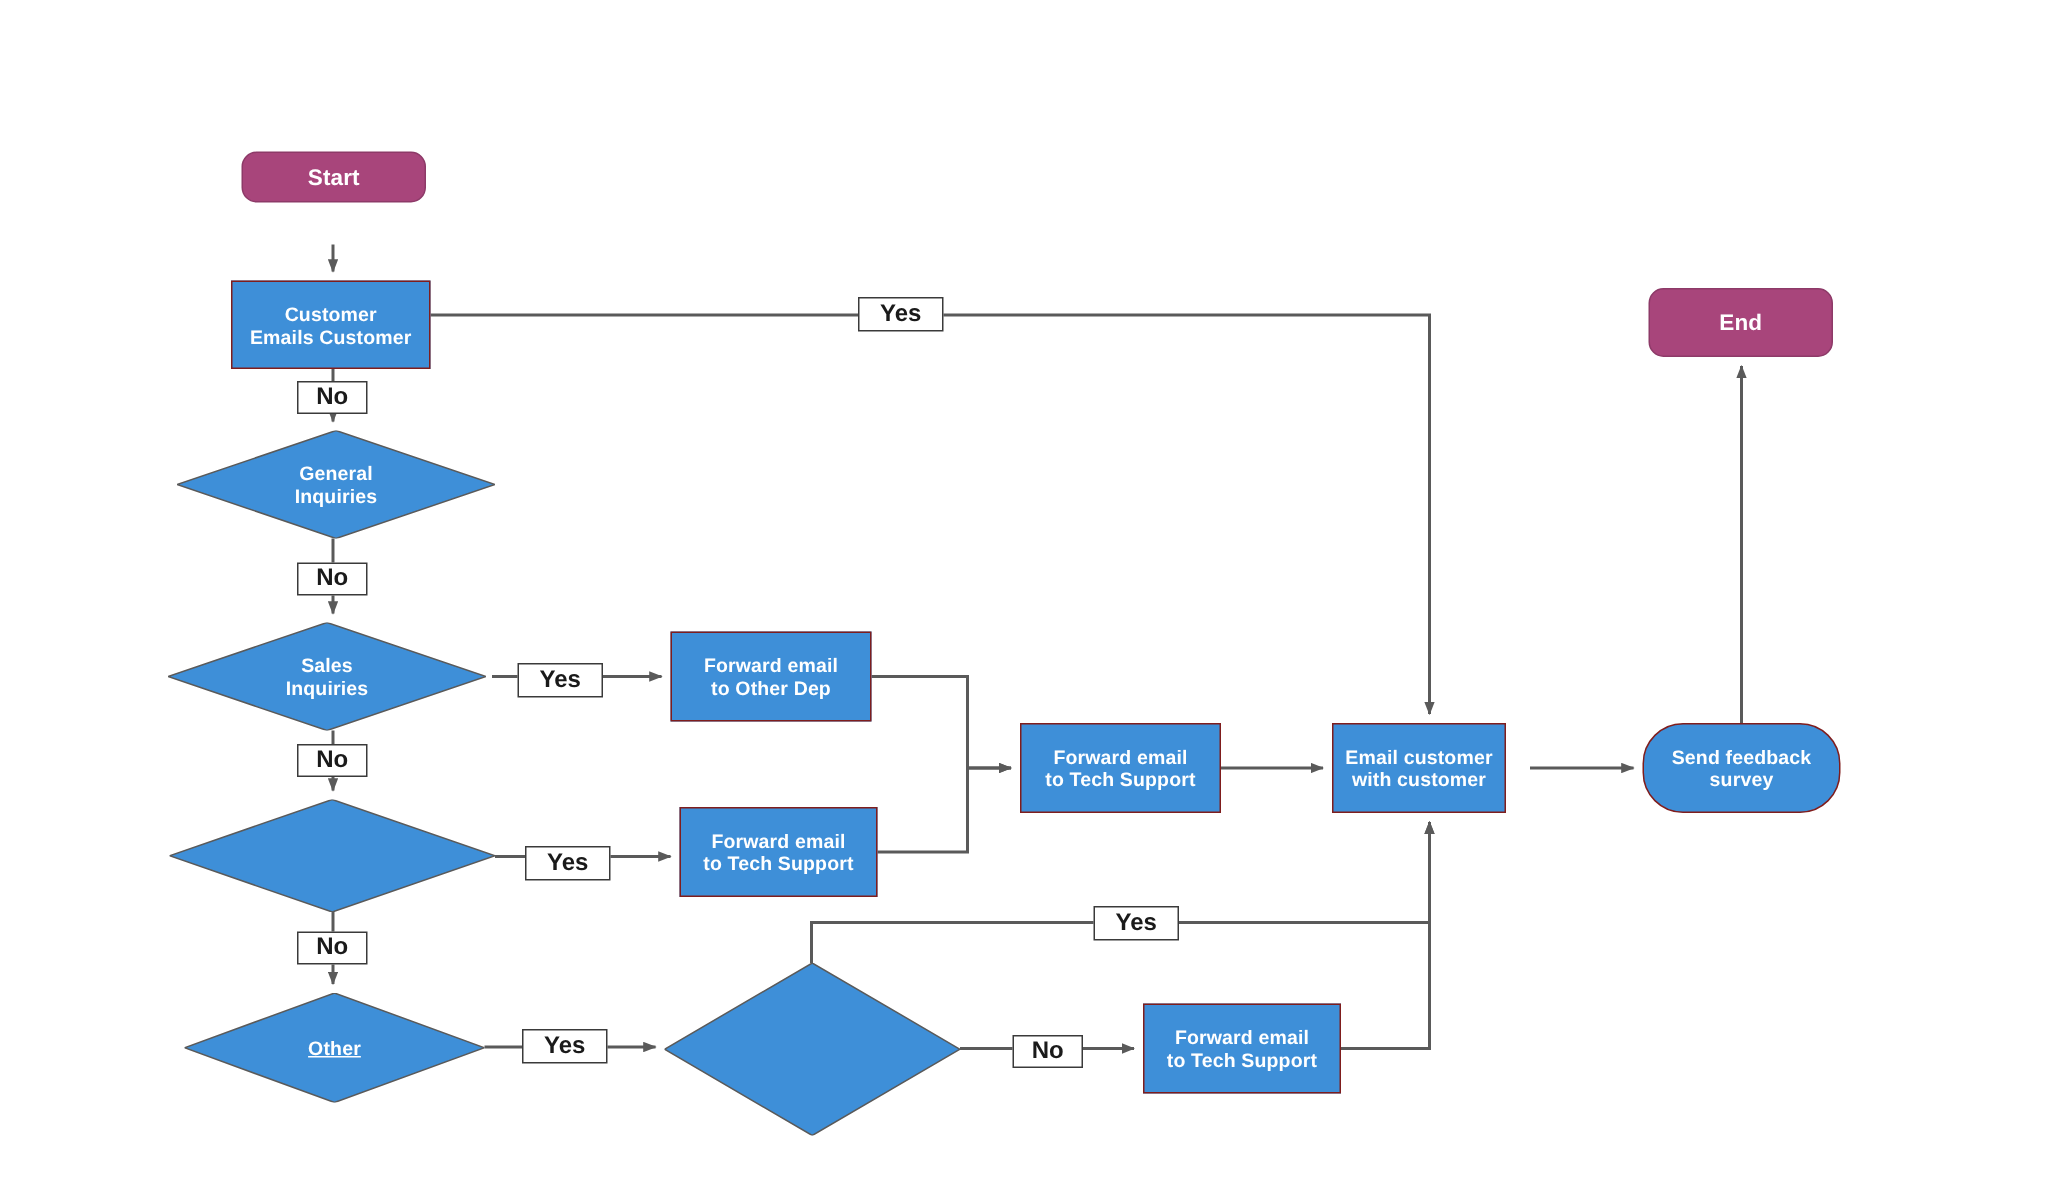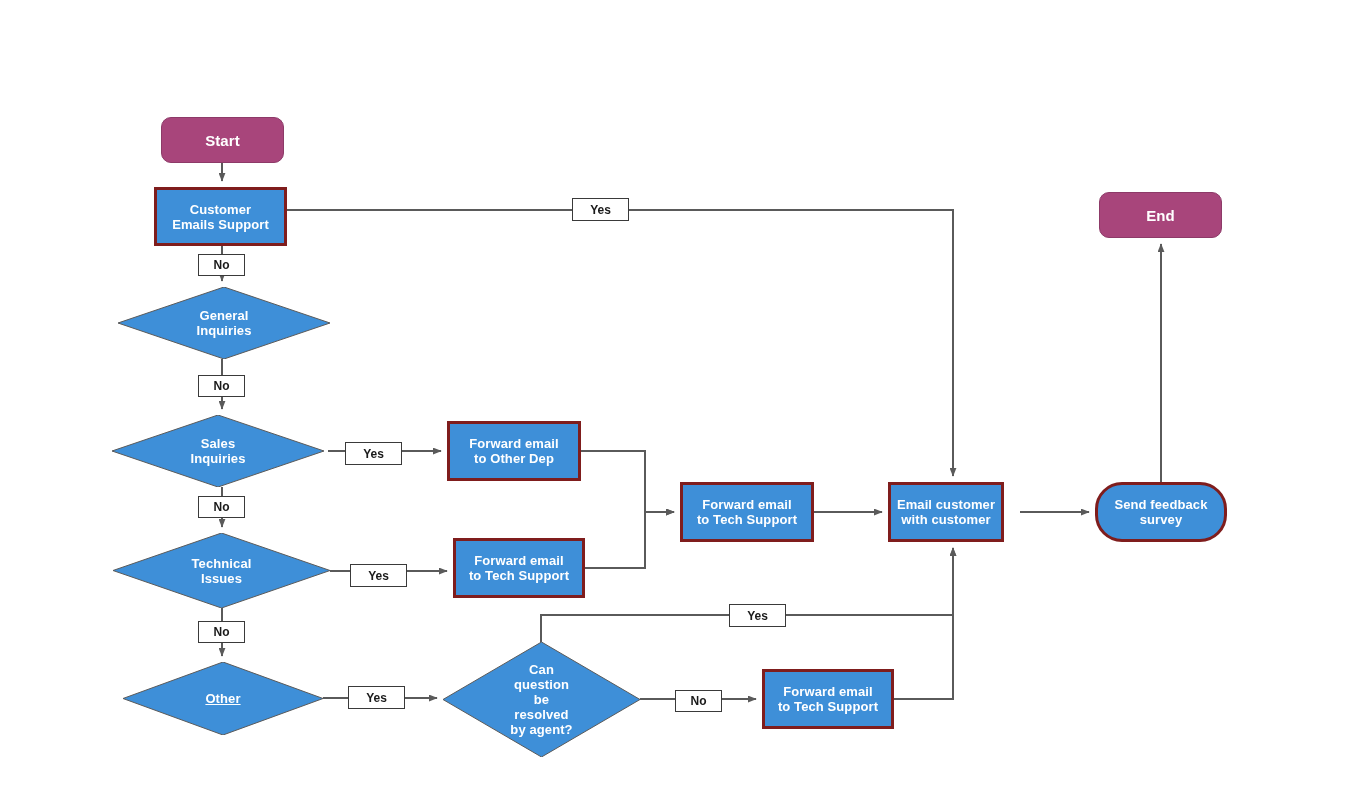--- a/index.html
+++ b/index.html
@@ -34,21 +34,21 @@
     justify-content: center;
     text-align: center;
     color: #ffffff;
     font-weight: bold;
     font-size: 13px;
     line-height: 15px;
     letter-spacing: 0.1px;
   }
   .node.process {
     background: #3E8FD8;
-    border: 3px solid #7f1d1d;
+    border: 1px solid #7f1d1d;
   }
   .node.terminator {
     background: #A8457B;
     border: 1px solid #8d3a68;
     border-radius: 10px;
     font-size: 15px;
   }
   .node.decision {
     background: transparent;
     border: none;
@@ -66,21 +66,21 @@
     z-index: 2;
     width: 100%;
     pointer-events: none;
   }
   .edge-label {
     position: absolute;
     box-sizing: border-box;
     background: #ffffff;
     border: 1px solid #3a3a3a;
     color: #1a1a1a;
-    font-size: 12px;
+    font-size: 16px;
     font-weight: bold;
     display: flex;
     align-items: center;
     justify-content: center;
     z-index: 5;
   }
 </style>
 </head>
 <body>
 
@@ -107,29 +107,29 @@
         <path d="M323,698 L437,698" fill="none" stroke="#5a5a5a" stroke-width="2" marker-end="url(#arrowhead)"></path>
         <path d="M541,642 L541,615 L953,615 L953,548" fill="none" stroke="#5a5a5a" stroke-width="2" marker-end="url(#arrowhead)"></path>
         <path d="M640,699 L756,699" fill="none" stroke="#5a5a5a" stroke-width="2" marker-end="url(#arrowhead)"></path>
         <path d="M894,699 L953,699 L953,548" fill="none" stroke="#5a5a5a" stroke-width="2" marker-end="url(#arrowhead)"></path>
         <path d="M1020,512 L1089,512" fill="none" stroke="#5a5a5a" stroke-width="2" marker-end="url(#arrowhead)"></path>
         <path d="M1161,482 L1161,244" fill="none" stroke="#5a5a5a" stroke-width="2" marker-end="url(#arrowhead)"></path>
       </g>
   </svg>
 
   <div id="nodes-layer">
-      <div class="node terminator" style="left: 161px; top: 117px; width: 123px; height: 46px;">
+      <div class="node terminator" style="left: 161px; top: 101px; width: 123px; height: 34px;">
         <div>
           <div>Start</div>
         </div>
       </div>
       <div class="node process" style="left: 154px; top: 187px; width: 133px; height: 59px;">
         <div>
           <div>Customer</div>
-          <div>Emails Support</div>
+          <div>Emails Customer</div>
         </div>
       </div>
       <div class="node decision" style="left: 118px; top: 287px; width: 212px; height: 72px; justify-content: flex-end;">
         <svg class="dshape" viewBox="0 0 212 72" preserveAspectRatio="none">
           <polygon points="106,0 212,36 106,72 0,36" fill="#3E8FD8" stroke="#5a5a5a" stroke-width="1"></polygon>
         </svg>
         <div class="dlabel">
           <div>General</div>
           <div>Inquiries</div>
         </div>
@@ -140,24 +140,20 @@
         </svg>
         <div class="dlabel">
           <div>Sales</div>
           <div>Inquiries</div>
         </div>
       </div>
       <div class="node decision" style="left: 113px; top: 533px; width: 217px; height: 75px;">
         <svg class="dshape" viewBox="0 0 217 75" preserveAspectRatio="none">
           <polygon points="108.5,0 217,37.5 108.5,75 0,37.5" fill="#3E8FD8" stroke="#5a5a5a" stroke-width="1"></polygon>
         </svg>
-        <div class="dlabel">
-          <div>Technical</div>
-          <div>Issues</div>
-        </div>
       </div>
       <div class="node decision" style="left: 123px; top: 662px; width: 200px; height: 73px; text-decoration: underline;">
         <svg class="dshape" viewBox="0 0 200 73" preserveAspectRatio="none">
           <polygon points="100,0 200,36.5 100,73 0,36.5" fill="#3E8FD8" stroke="#5a5a5a" stroke-width="1"></polygon>
         </svg>
         <div class="dlabel">
           <div>Other</div>
         </div>
       </div>
       <div class="node process" style="left: 447px; top: 421px; width: 134px; height: 60px;">
@@ -175,27 +171,20 @@
       <div class="node process" style="left: 680px; top: 482px; width: 134px; height: 60px;">
         <div>
           <div>Forward email</div>
           <div>to Tech Support</div>
         </div>
       </div>
       <div class="node decision" style="left: 443px; top: 642px; width: 197px; height: 115px;">
         <svg class="dshape" viewBox="0 0 197 115" preserveAspectRatio="none">
           <polygon points="98.5,0 197,57.5 98.5,115 0,57.5" fill="#3E8FD8" stroke="#5a5a5a" stroke-width="1"></polygon>
         </svg>
-        <div class="dlabel">
-          <div>Can</div>
-          <div>question</div>
-          <div>be</div>
-          <div>resolved</div>
-          <div>by agent?</div>
-        </div>
       </div>
       <div class="node process" style="left: 762px; top: 669px; width: 132px; height: 60px;">
         <div>
           <div>Forward email</div>
           <div>to Tech Support</div>
         </div>
       </div>
       <div class="node process" style="left: 888px; top: 482px; width: 116px; height: 60px;">
         <div>
           <div>Email customer</div>

